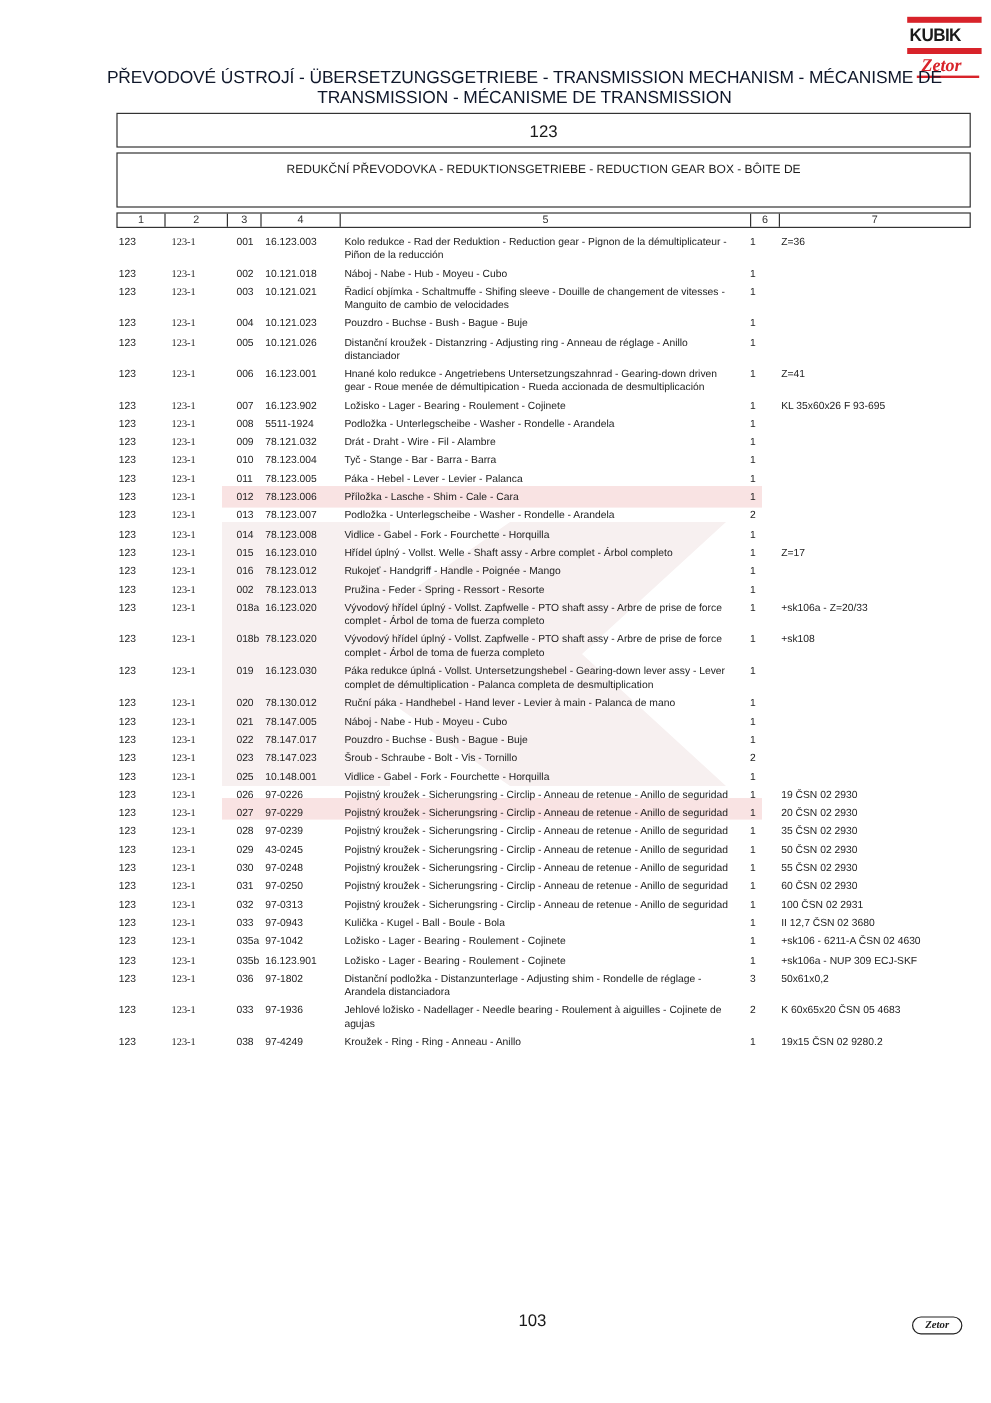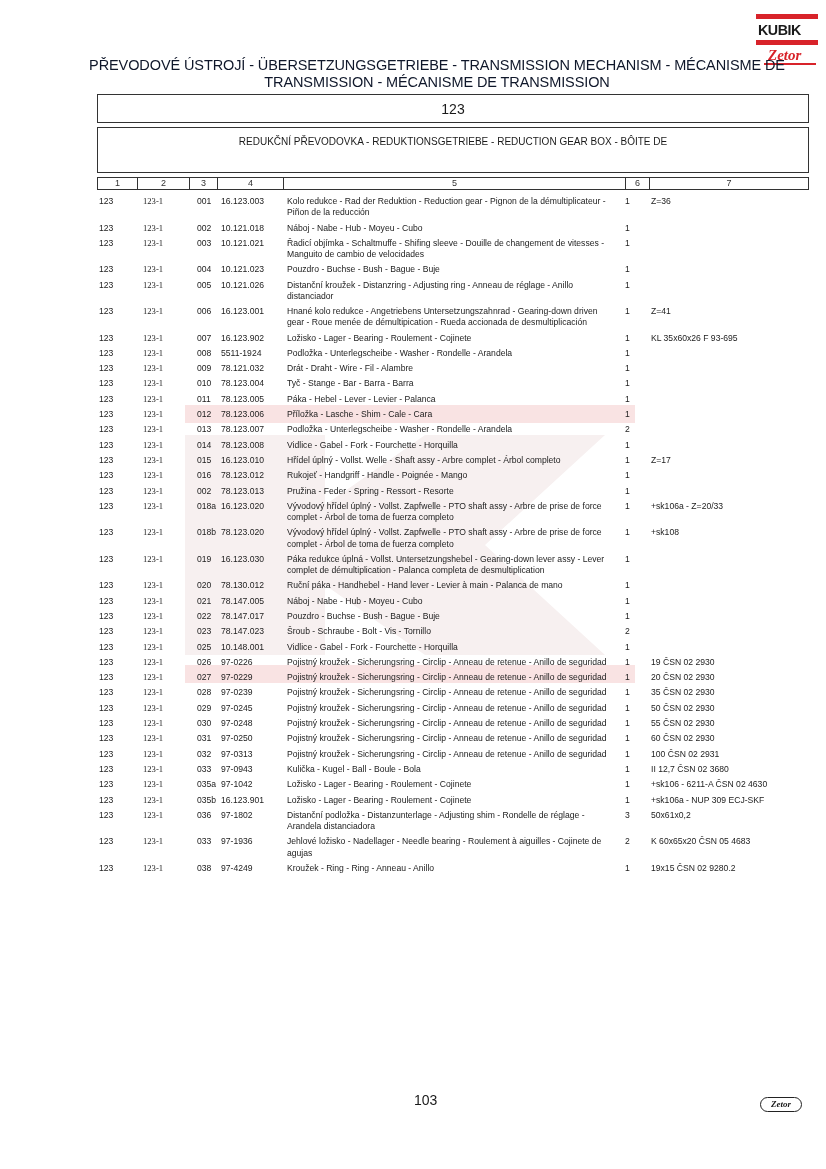--- a/index.html
+++ b/index.html
@@ -20,21 +20,21 @@
   .rows { position:absolute; left:97px; top:196px; width:712px; font-size:8.6px; line-height:11.2px; color:#222; }
   .row { position:relative; display:flex; margin-bottom:4.1px; }
   .c1 { width:40px; padding-left:2px; }
   .c2 { width:60px; padding-left:6px;font-family:Liberation Serif, serif; }
   .c3 { width:24px; }
   .c4 { width:62px; }
   .c5 { width:340px; padding-left:4px; padding-right:10px; box-sizing:border-box; }
   .c6 { width:20px; text-align:left; padding-left:2px; }
   .c7 { width:140px; padding-left:8px; }
   .row > div { box-sizing:border-box; }
-  .page-num { position:absolute; left:414px; top:1092px; font-size:14px; }
+  .page-num { position:absolute; left:432px; top:1092px; font-size:14px; }
   .footer-logo { position:absolute; left:760px; top:1097px; width:40px; height:13px; border:1.5px solid #222; border-radius:8px; font-family:"Liberation Serif", serif; font-style:italic; font-weight:bold; font-size:9px; line-height:12px; text-align:center; }
 </style>
 </head>
 <body>
 
 <svg class="watermark" viewBox="0 0 450 300">
   <rect x="0" y="10" width="450" height="18" fill="#f9e3e3"></rect>
   <rect x="0" y="270" width="450" height="18" fill="#f9e3e3"></rect>
   <polygon points="0,40 140,40 140,110 240,40 420,40 300,150 420,260 240,260 140,190 140,260 0,260" fill="#f7f0f0"></polygon>
 </svg>
@@ -320,21 +320,21 @@
       <div class="c3">028</div>
       <div class="c4">97-0239</div>
       <div class="c5">Pojistný kroužek - Sicherungsring - Circlip - Anneau de retenue - Anillo de seguridad</div>
       <div class="c6">1</div>
       <div class="c7">35 ČSN 02 2930</div>
     </div>
     <div class="row">
       <div class="c1">123</div>
       <div class="c2">123-1</div>
       <div class="c3">029</div>
-      <div class="c4">97-0245</div>
+      <div class="c4">43-0245</div>
       <div class="c5">Pojistný kroužek - Sicherungsring - Circlip - Anneau de retenue - Anillo de seguridad</div>
       <div class="c6">1</div>
       <div class="c7">50 ČSN 02 2930</div>
     </div>
     <div class="row">
       <div class="c1">123</div>
       <div class="c2">123-1</div>
       <div class="c3">030</div>
       <div class="c4">97-0248</div>
       <div class="c5">Pojistný kroužek - Sicherungsring - Circlip - Anneau de retenue - Anillo de seguridad</div>

